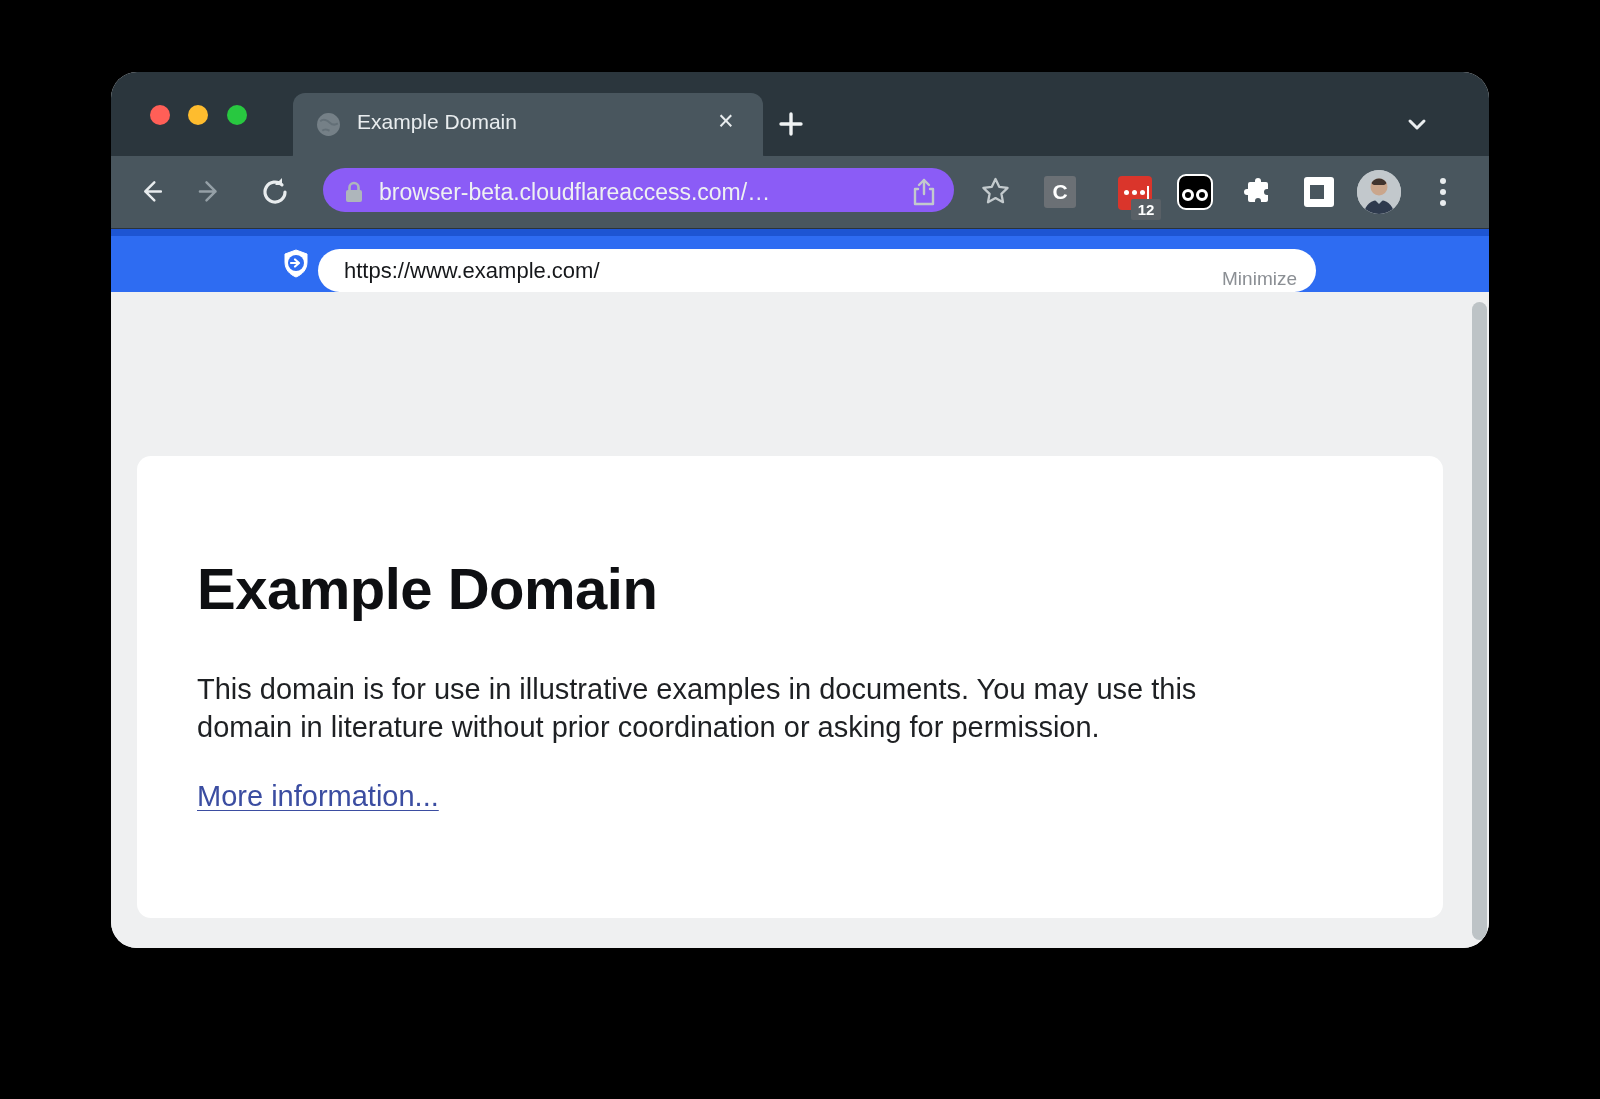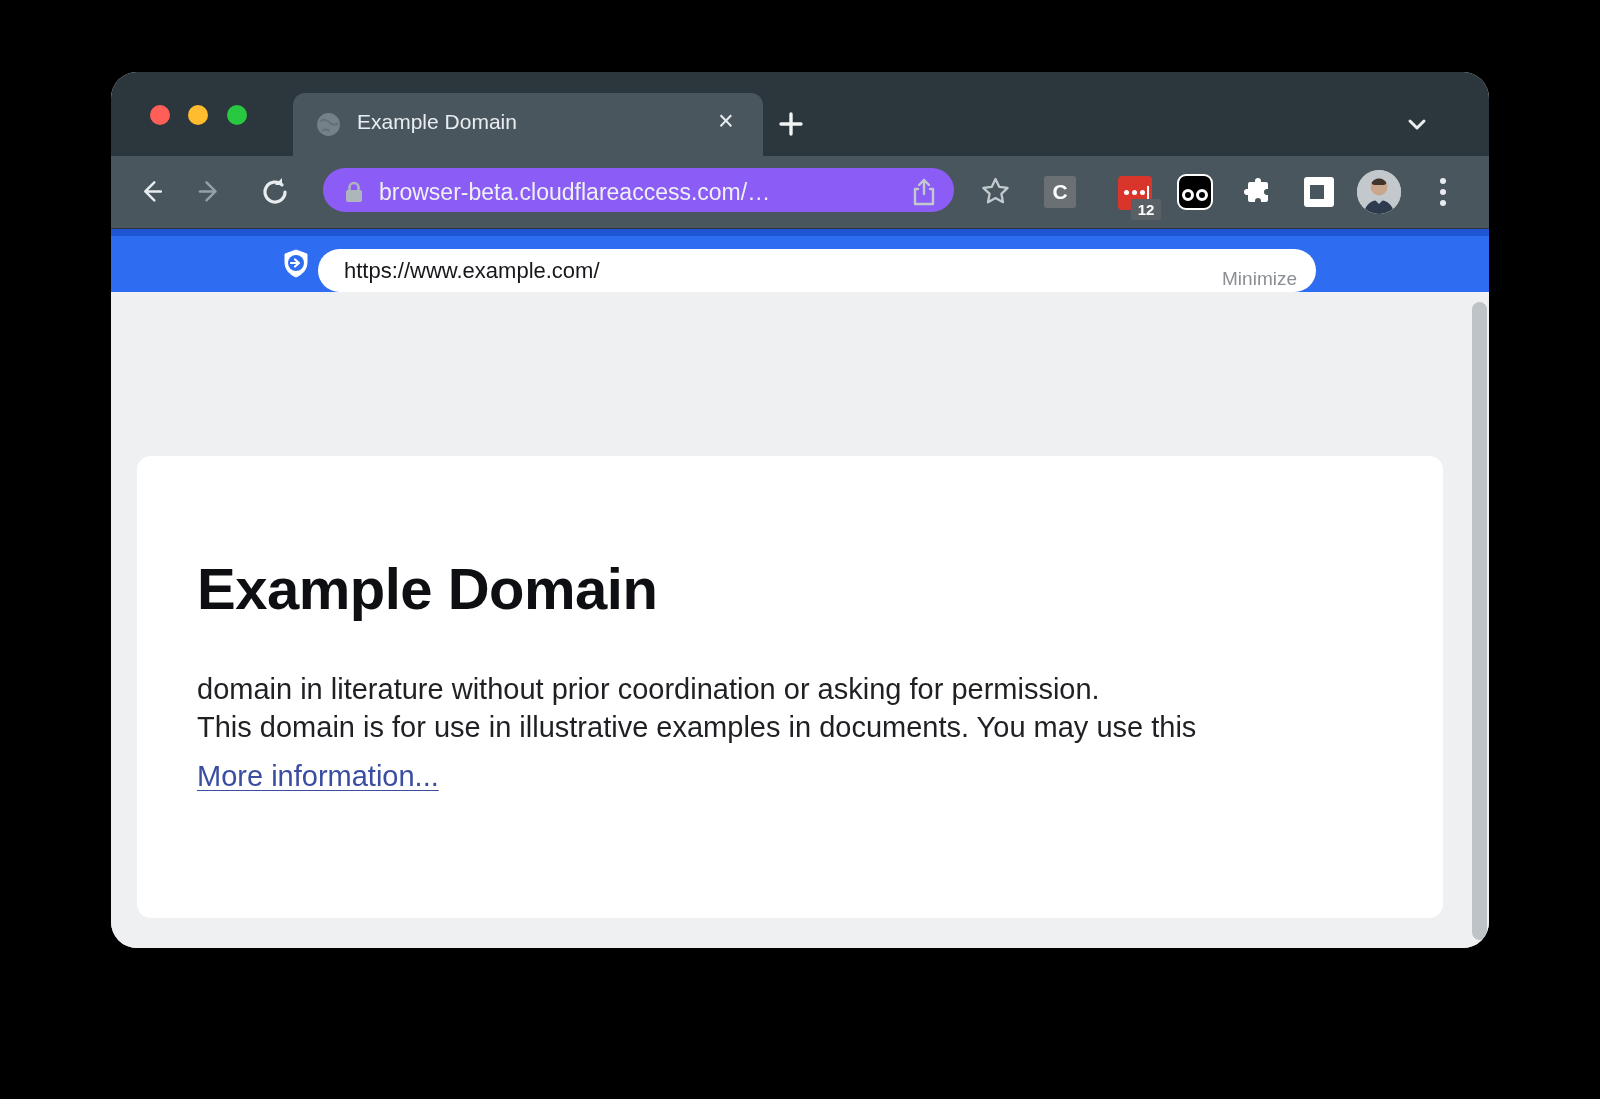--- a/index.html
+++ b/index.html
@@ -74,21 +74,21 @@
     color:#8b8f94;}
 
   
   .content{position:relative;height:656px;background:#eff0f1;}
   .card{position:absolute;left:26px;top:164px;width:1306px;height:462px;background:#fff;
     border-radius:14px;}
   .card h1{position:absolute;left:60px;top:104px;margin:0;font-size:58px;line-height:58px;
     font-weight:bold;color:#0e0f12;letter-spacing:-.5px;}
   .card .body{position:absolute;left:60px;top:214px;font-size:29px;line-height:38px;color:#1e2023;}
   .card .body span{display:block;white-space:nowrap;}
-  .card .morelink{position:absolute;left:60px;top:304px;font-size:29px;color:#3b4da1;
+  .card .morelink{position:absolute;left:60px;top:324px;font-size:29px;color:#3b4da1;
     text-decoration:underline;text-decoration-thickness:1px;text-underline-offset:4px;cursor:pointer;}
   .scroll-thumb{position:absolute;left:1361px;top:10px;width:15px;height:638px;border-radius:8px;
     background:#bdc3c6;}
   svg{display:block}
 </style>
 </head>
 <body>
 
 <div class="win">
 
@@ -219,21 +219,21 @@
     <div class="remote-input">
       <span class="rurl">https://www.example.com/</span>
       <span class="minimize">Minimize</span>
     </div>
   </div>
 
   <div class="content">
     <div class="card">
       <h1>Example Domain</h1>
       <div class="body">
+        <span>This domain is for use in illustrative examples in documents. You may use this</span>
         <span>domain in literature without prior coordination or asking for permission.</span>
-        <span>This domain is for use in illustrative examples in documents. You may use this</span>
       </div>
       <div class="morelink">More information...</div>
     </div>
     <div class="scroll-thumb"></div>
   </div>
 
 </div>
 
 </body></html>

